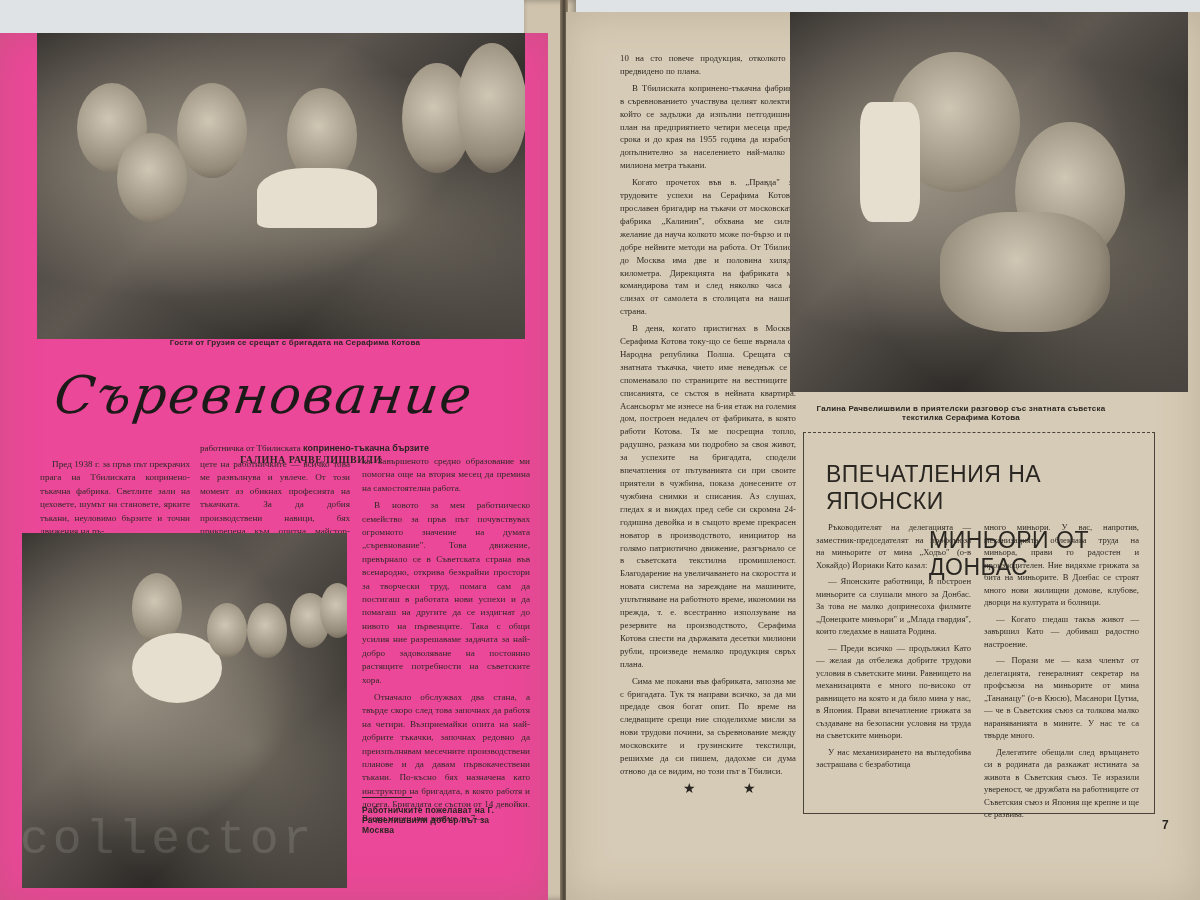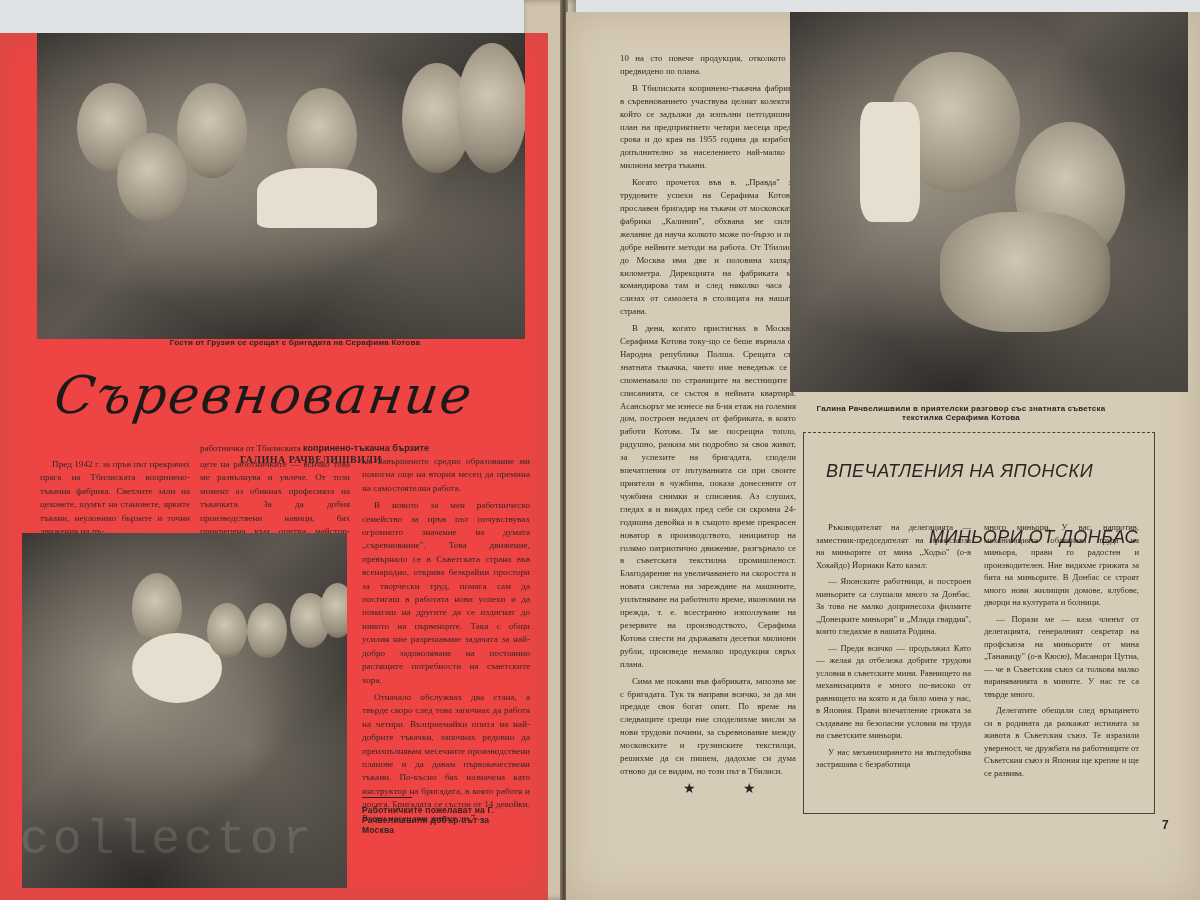--- a/index.html
+++ b/index.html
@@ -4,21 +4,21 @@
 <style>
   html, body { margin: 0; padding: 0; }
   body {
     width: 1200px; height: 900px; overflow: hidden; position: relative;
     background: #dfe3e6;
     font-family: "Liberation Serif", serif;
     color: #2a2622;
   }
   .page {
     position: absolute;
-    background: #ef4444;
+    background: #ec4899;
     box-shadow: inset 0 0 40px rgba(120,100,70,0.25);
   }
   #left-page { left: 0; top: 33px; width: 548px; height: 867px;
     clip-path: polygon(0 0, 22% 0, 62% -30px, 97% -33px, 100% 0, 100% 100%, 0 100%); }
   #left-edge { left: 524px; top: 0; width: 52px; height: 900px; background: #cfc3ad; box-shadow: inset -2px 0 6px rgba(0,0,0,0.35); }
   #right-page { left: 566px; top: 12px; width: 634px; height: 888px; background: #d6cbb6; }
   .spine { position: absolute; left: 560px; top: 0; width: 8px; height: 900px;
     background: linear-gradient(to right, #8a7c66, #4a4236, #9a8b72); }
 
   .photo {
@@ -43,22 +43,22 @@
   .author-name { position: absolute; left: 240px; top: 430px; font-weight: bold; font-size: 10px; letter-spacing: 0.5px; margin-top: 24px; }
   .author-role { position: absolute; left: 200px; top: 443px; font-size: 9px; }
   .author-role b { font-family: "Liberation Sans", sans-serif; }
   .divider { position: absolute; left: 362px; top: 797px; width: 50px; height: 1px; background: #2a2622; }
 
   .sidebar-box {
     position: absolute; left: 803px; top: 432px; width: 350px; height: 380px;
     border: 1.5px solid #4a433b; border-style: dashed solid solid solid;
   }
   .sidebar-title {
-    position: absolute; font-family: "Liberation Sans", sans-serif; font-style: italic;
-    font-size: 18px; color: #2a2622; letter-spacing: 0.5px;
+    position: absolute; font-family: "Liberation Sans", sans-serif; 
+    font-size: 23px; color: #2a2622; letter-spacing: 0.5px;
   }
   .star { position: absolute; font-size: 14px; color: #2a2622; }
   .page-number { position: absolute; left: 1162px; top: 818px; font-family: "Liberation Sans", sans-serif; font-weight: bold; font-size: 12px; }
   .watermark { position: absolute; left: 20px; top: 810px; font-family: Liberation Mono, monospace; font-size: 48px; color: rgba(255,255,255,0.12); letter-spacing: 4px; }
 </style>
 </head>
 <body>
 
 <div class="page" id="left-edge"></div>
 <div class="page" id="left-page">
@@ -77,21 +77,21 @@
 
   <div class="headline-script" style="top:332px;">Съревнование</div>
 
   <div class="author-name" style="top:397px;">ГАЛИНА РАЧВЕЛИШВИЛИ</div>
   <div class="author-role" style="top:410px;">
     <span>работничка от Тбилиската</span>
     <b>копринено-тъкачна бързите</b>
   </div>
 
   <div class="col" style="left:40px; top:425px; width:150px;">
-    <p>Пред 1942 г. за пръв път прекрачих прага на Тбилиската копринено-тъкачна фабрика. Светлите зали на цеховете, шумът на становете, ярките тъкани, неуловимо бързите и точни движения на ръ-</p>
+    <p>Пред 1938 г. за пръв път прекрачих прага на Тбилиската копринено-тъкачна фабрика. Светлите зали на цеховете, шумът на становете, ярките тъкани, неуловимо бързите и точни движения на ръ-</p>
   </div>
   <div class="col" style="left:200px; top:425px; width:150px;">
     <p style="text-indent:0">цете на работничките — всичко това ме развълнува и увлече. От този момент аз обикнах професията на тъкачката. За да добия производствени навици, бях прикрепена към опитна майстор-тъкач-</p>
   </div>
   <div class="col" style="left:362px; top:422px; width:168px;">
     <p style="text-indent:0">ка. Завършеното средно образование ми помогна още на втория месец да премина на самостоятелна работа.</p>
     <p>В новото за мен работническо семейство за пръв път почувствувах огромното значение на думата „съревнование". Това движение, превърнало се в Съветската страна във всенародно, открива безкрайни простори за творчески труд, помага сам да постигаш в работата нови успехи и да помагаш на другите да се издигнат до нивото на първенците. Така с общи усилия ние разрешаваме задачата за най-добро задоволяване на постоянно растящите потребности на съветските хора.</p>
     <p>Отначало обслужвах два стана, а твърде скоро след това започнах да работя на четири. Възприемайки опита на най-добрите тъкачки, започнах редовно да преизпълнявам месечните производствени планове и да давам първокачествени тъкани. По-късно бях назначена като инструктор на бригадата, в която работя и досега. Бригадата се състои от 14 девойки. Всеки месец ние даваме до 7—</p>
   </div>
 
@@ -136,19 +136,20 @@
     <div class="sidebar-title" style="left:125px; top:52px;margin-top:42px;">МИНЬОРИ ОТ ДОНБАС</div>
 
     <div class="col" style="left:12px; top:88px; width:155px; font-size:8.6px; line-height:12.5px;">
       <p>Ръководителят на делегацията — заместник-председателят на профсъюза на миньорите от мина „Ходъо" (о-в Хокайдо) Йориаки Като казал:</p>
       <p>— Японските работници, и построен миньорите са слушали много за Донбас. За това не малко допринесоха филмите „Донецките миньори" и „Млада гвардия", които гледахме в нашата Родина.</p>
       <p>— Преди всичко — продължил Като — желая да отбележа добрите трудови условия в съветските мини. Равнището на механизацията е много по-високо от равнището на която и да било мина у нас, в Япония. Прави впечатление грижата за създаване на безопасни условия на труда на съветските миньори.</p>
       <p>У нас механизирането на въгледобива застрашава с безработица</p>
     </div>
     <div class="col" style="left:180px; top:88px; width:155px; font-size:8.6px; line-height:12.5px;">
       <p style="text-indent:0">много миньори. У вас, напротив, механизацията облекчава труда на миньора, прави го радостен и производителен. Ние видяхме грижата за бита на миньорите. В Донбас се строят много нови жилищни домове, клубове, дворци на културата и болници.</p>
+      <p>— Когато гледаш такъв живот — завършил Като — добиваш радостно настроение.</p>
       <p>— Порази ме — каза членът от делегацията, генералният секретар на профсъюза на миньорите от мина „Тананацу" (о-в Кюсю), Масанори Цутиа, — че в Съветския съюз са толкова малко нараняванията в мините. У нас те са твърде много.</p>
       <p>Делегатите обещали след връщането си в родината да разкажат истината за живота в Съветския съюз. Те изразили увереност, че дружбата на работниците от Съветския съюз и Япония ще крепне и ще се развива.</p>
     </div>
   </div>
 
   <div class="page-number" style="left:596px; top:806px;">7</div>
 </div>
 
 </body></html>

